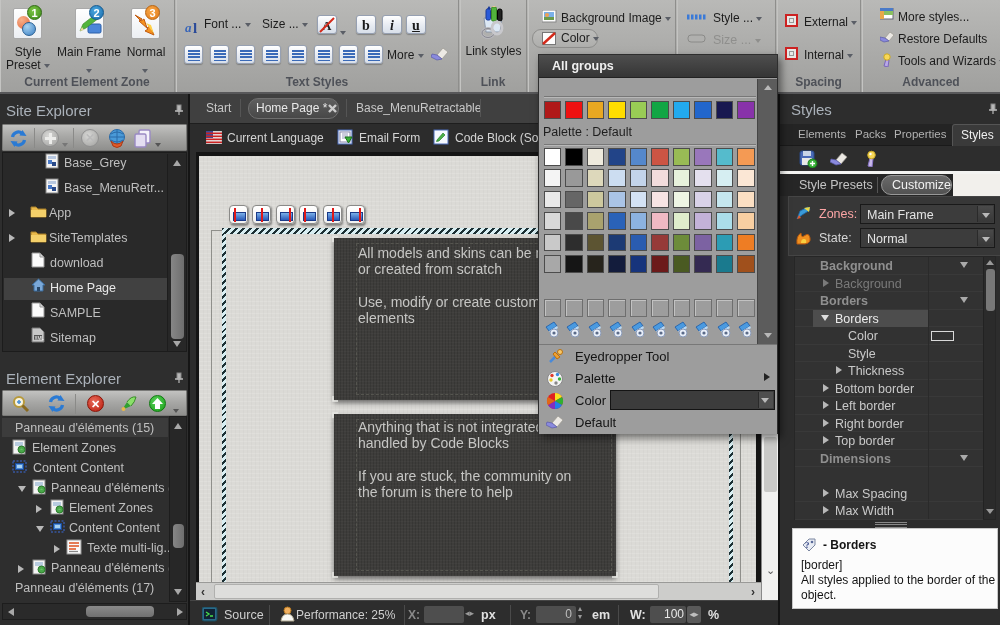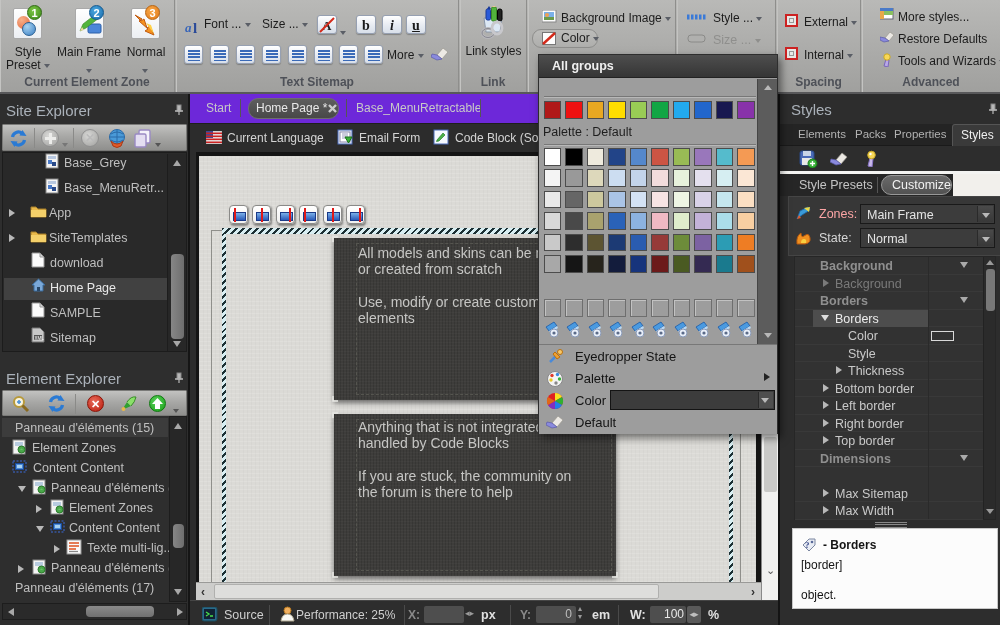--- a/index.html
+++ b/index.html
@@ -92,21 +92,21 @@
         <polygon points="3,6 10,10 7,12 16,20 13,22 22,26 18,17 15,19 12,10 9,12" fill="#f6921e" stroke="#c05a10" stroke-width="1"></polygon>
         <polygon points="14,14 22,25 19,16" fill="#ffd24a"></polygon>
       </svg>
       <div class="abs" style="left:13px;top:-4px;width:15px;height:15px;border-radius:50%;background:radial-gradient(circle at 40% 35%,#f8a848,#e07818);border:1px solid #b86410;color:#fff;font-size:11px;font-weight:bold;text-align:center;line-height:15px;">3</div>
     </div>
     <div class="abs rlabel" style="left:116px;top:45px;width:60px;text-align:center;">Normal</div>
     <div class="abs" style="left:142px;top:61px;"><span class="dk"></span></div>
   </div>
 
   <div class="rsec" style="left:176px;width:283px;">
-    <div class="rcap">Text Sitemap</div>
+    <div class="rcap">Text Styles</div>
 
     <svg class="abs" style="left:9px;top:19px;" width="21" height="15">
       <text x="0" y="13" font-size="13" font-weight="bold" fill="#3a66b8" font-style="italic" font-family="Liberation Serif">a</text>
       <text x="8" y="14" font-size="15" font-weight="bold" fill="#2a4a98" font-family="Liberation Serif">l</text>
     </svg>
     <div class="abs rlabel" style="left:28px;top:17px;">Font ... <span class="dk"></span></div>
     <div class="abs rlabel" style="left:86px;top:17px;">Size ... <span class="dk"></span></div>
     <div class="wbtn" style="left:141px;top:15px;width:20px;height:19px;">
       <svg width="18" height="18">
           <text x="4" y="14" font-size="13" font-weight="bold" fill="#222" font-family="Liberation Serif">A</text>
@@ -398,21 +398,21 @@
   </div>
 
   <div class="abs" style="left:2px;top:509px;width:185px;height:17px;background:#2a2a2a;border:1px solid #1d1d1d;">
     <div class="abs" style="left:5px;top:4px;width:0;height:0;border-top:4.5px solid transparent;border-bottom:4.5px solid transparent;border-right:6px solid #a8a8a8;"></div>
     <div class="abs sbthumb" style="left:83px;top:2px;width:68px;height:11px;background:linear-gradient(#8a8a8a,#707070);"></div>
     <div class="abs" style="left:174px;top:4px;width:0;height:0;border-top:4.5px solid transparent;border-bottom:4.5px solid transparent;border-left:6px solid #a8a8a8;"></div>
   </div>
 </div>
 <div class="abs" id="center" style="left:190px;top:94px;width:588px;height:531px;background:#2c2c2c;">
 
-  <div class="abs" style="left:0;top:0;width:643px;height:30px;background:#6d28d9;border-bottom:1px solid #1e1e1e;padding-left:32px;">
+  <div class="abs" style="left:0;top:0;width:643px;height:30px;background:#404040;border-bottom:1px solid #1e1e1e;padding-left:32px;">
     <div class="abs" style="left:16px;top:7px;font-size:12px;color:#c8c8c8;">Start</div>
     <div class="abs" style="left:50px;top:5px;width:1px;height:18px;background:#555;"></div>
     <div class="abs" style="left:58px;top:4px;width:91px;height:21px;background:linear-gradient(#5e5e5e,#484848);border:1px solid #6e6e6e;border-radius:10px;"></div>
     <div class="abs" style="left:66px;top:7px;font-size:12px;color:#e8e8e8;">Home Page *</div>
     <svg class="abs" style="left:137px;top:9px;" width="11" height="11">
         <line x1="2" y1="2" x2="9" y2="9" stroke="#ccc" stroke-width="2.4"></line>
         <line x1="9" y1="2" x2="2" y2="9" stroke="#ccc" stroke-width="2.4"></line>
       </svg>
     <div class="abs" style="left:156px;top:5px;width:1px;height:18px;background:#555;"></div>
     <div class="abs" style="left:166px;top:7px;font-size:12px;color:#c8c8c8;">Base_MenuRetractable</div>
@@ -633,21 +633,21 @@
     <div class="grow" style="top:175px;">
         <span class="arr-r" style="position:absolute;left:28px;top:4px;"></span>
         <span style="position:absolute;left:40px;top:2px;">Top border</span>
       </div>
     <div class="grow ghdr" style="top:192.5px;">
         <span style="position:absolute;left:25px;top:2px;">Dimensions</span>
         <span class="arr-d" style="position:absolute;left:165px;top:5px;border-top-color:#aaa;"></span>
       </div>
     <div class="grow" style="top:227.5px;">
         <span class="arr-r" style="position:absolute;left:28px;top:4px;"></span>
-        <span style="position:absolute;left:40px;top:2px;">Max Sitemap</span>
+        <span style="position:absolute;left:40px;top:2px;">Max Spacing</span>
       </div>
     <div class="grow" style="top:245px;">
         <span class="arr-r" style="position:absolute;left:28px;top:4px;"></span>
         <span style="position:absolute;left:40px;top:2px;">Max Width</span>
       </div>
 
     <div class="abs" style="left:133px;top:0;width:1px;height:262px;background:#2a2a2a;"></div>
 
     <div class="abs" style="left:188px;top:0;width:12px;height:262px;background:#2b2b2b;border-left:1px solid #222;">
       <div class="abs" style="left:2px;top:3px;width:0;height:0;border-left:4px solid transparent;border-right:4px solid transparent;border-bottom:5px solid #9a9a9a;"></div>
@@ -659,20 +659,21 @@
   <div class="abs" style="left:95px;top:428px;width:32px;height:6px;background:repeating-linear-gradient(#888 0 1px, #2d2d2d 1px 2.5px);"></div>
 
   <div class="abs" style="left:12px;top:434px;width:206px;height:81px;background:#fcfcfc;border:1px solid #c8c8c8;color:#141414;font-size:12px;">
     <svg class="abs" style="left:8px;top:8px;" width="17" height="16">
       <path d="M2,8 L8,2 h6 v6 L8,14 z" fill="#e8ecf4" stroke="#7a86a0"></path>
       <circle cx="11" cy="5" r="1.3" fill="#5a6a9a"></circle>
       <text x="4" y="11" font-size="9" font-weight="bold" fill="#3a4a8a" font-family="Liberation Serif">?</text>
     </svg>
     <div class="abs" style="left:30px;top:9px;font-weight:bold;">- Borders</div>
     <div class="abs" style="left:8px;top:29px;">[border]</div>
+    <div class="abs" style="left:8px;top:44px;">All styles applied to the border of the</div>
     <div class="abs" style="left:8px;top:59px;">object.</div>
   </div>
 </div>
 
 <svg width="0" height="0" style="position:absolute">
   <defs>
     <g id="pgreen">
       <rect x="1" y="1" width="12" height="14" fill="#f4f4f4" stroke="#888"></rect>
       <rect x="3" y="3" width="8" height="4" fill="#b8cce0"></rect>
       <circle cx="9.5" cy="10.5" r="3.5" fill="#4aa84a" stroke="#2a7a2a"></circle>
@@ -843,21 +844,21 @@
   <div class="abs" style="left:218px;top:24px;width:20px;height:266px;background:#5c5c5c;border-left:1px solid #454545;">
     <div class="abs" style="left:6px;top:6px;width:0;height:0;border-left:4px solid transparent;border-right:4px solid transparent;border-bottom:5px solid #b8b8b8;"></div>
     <div class="abs" style="left:6px;top:254px;width:0;height:0;border-left:4px solid transparent;border-right:4px solid transparent;border-top:5px solid #b8b8b8;"></div>
   </div>
   <div class="abs" style="left:0;top:289px;width:238px;height:90px;background:#9d9d9d;border-top:1px solid #787878;">
     <svg class="abs" style="left:8px;top:3px;" width="17" height="17">
       <line x1="3" y1="14" x2="9" y2="8" stroke="#4a8ad8" stroke-width="2.5"></line>
       <polygon points="8,4 13,9 10,11 6,6" fill="#f0a030" stroke="#b87010"></polygon>
       <circle cx="13" cy="4" r="2.5" fill="#f8c868" stroke="#b87010"></circle>
     </svg>
-    <div class="abs" style="left:36px;top:4px;font-size:13px;color:#141414;">Eyedropper State</div>
+    <div class="abs" style="left:36px;top:4px;font-size:13px;color:#141414;">Eyedropper Tool</div>
     <svg class="abs" style="left:7px;top:25px;" width="18" height="18">
       <circle cx="9" cy="9" r="7.5" fill="#f4f4f4" stroke="#888"></circle>
       <circle cx="6" cy="5.5" r="1.7" fill="#e03a2a"></circle>
         <circle cx="11.5" cy="4.5" r="1.7" fill="#3a8ae0"></circle>
       <circle cx="13.5" cy="9" r="1.7" fill="#3ab03a"></circle>
         <circle cx="5" cy="10" r="1.7" fill="#e8c828"></circle>
       <circle cx="10" cy="13" r="1.7" fill="#888"></circle>
     </svg>
     <div class="abs" style="left:36px;top:26px;font-size:13px;color:#141414;">Palette</div>
     <div class="abs" style="left:225px;top:28px;width:0;height:0;border-top:4.5px solid transparent;border-bottom:4.5px solid transparent;border-left:6px solid #222;"></div>

